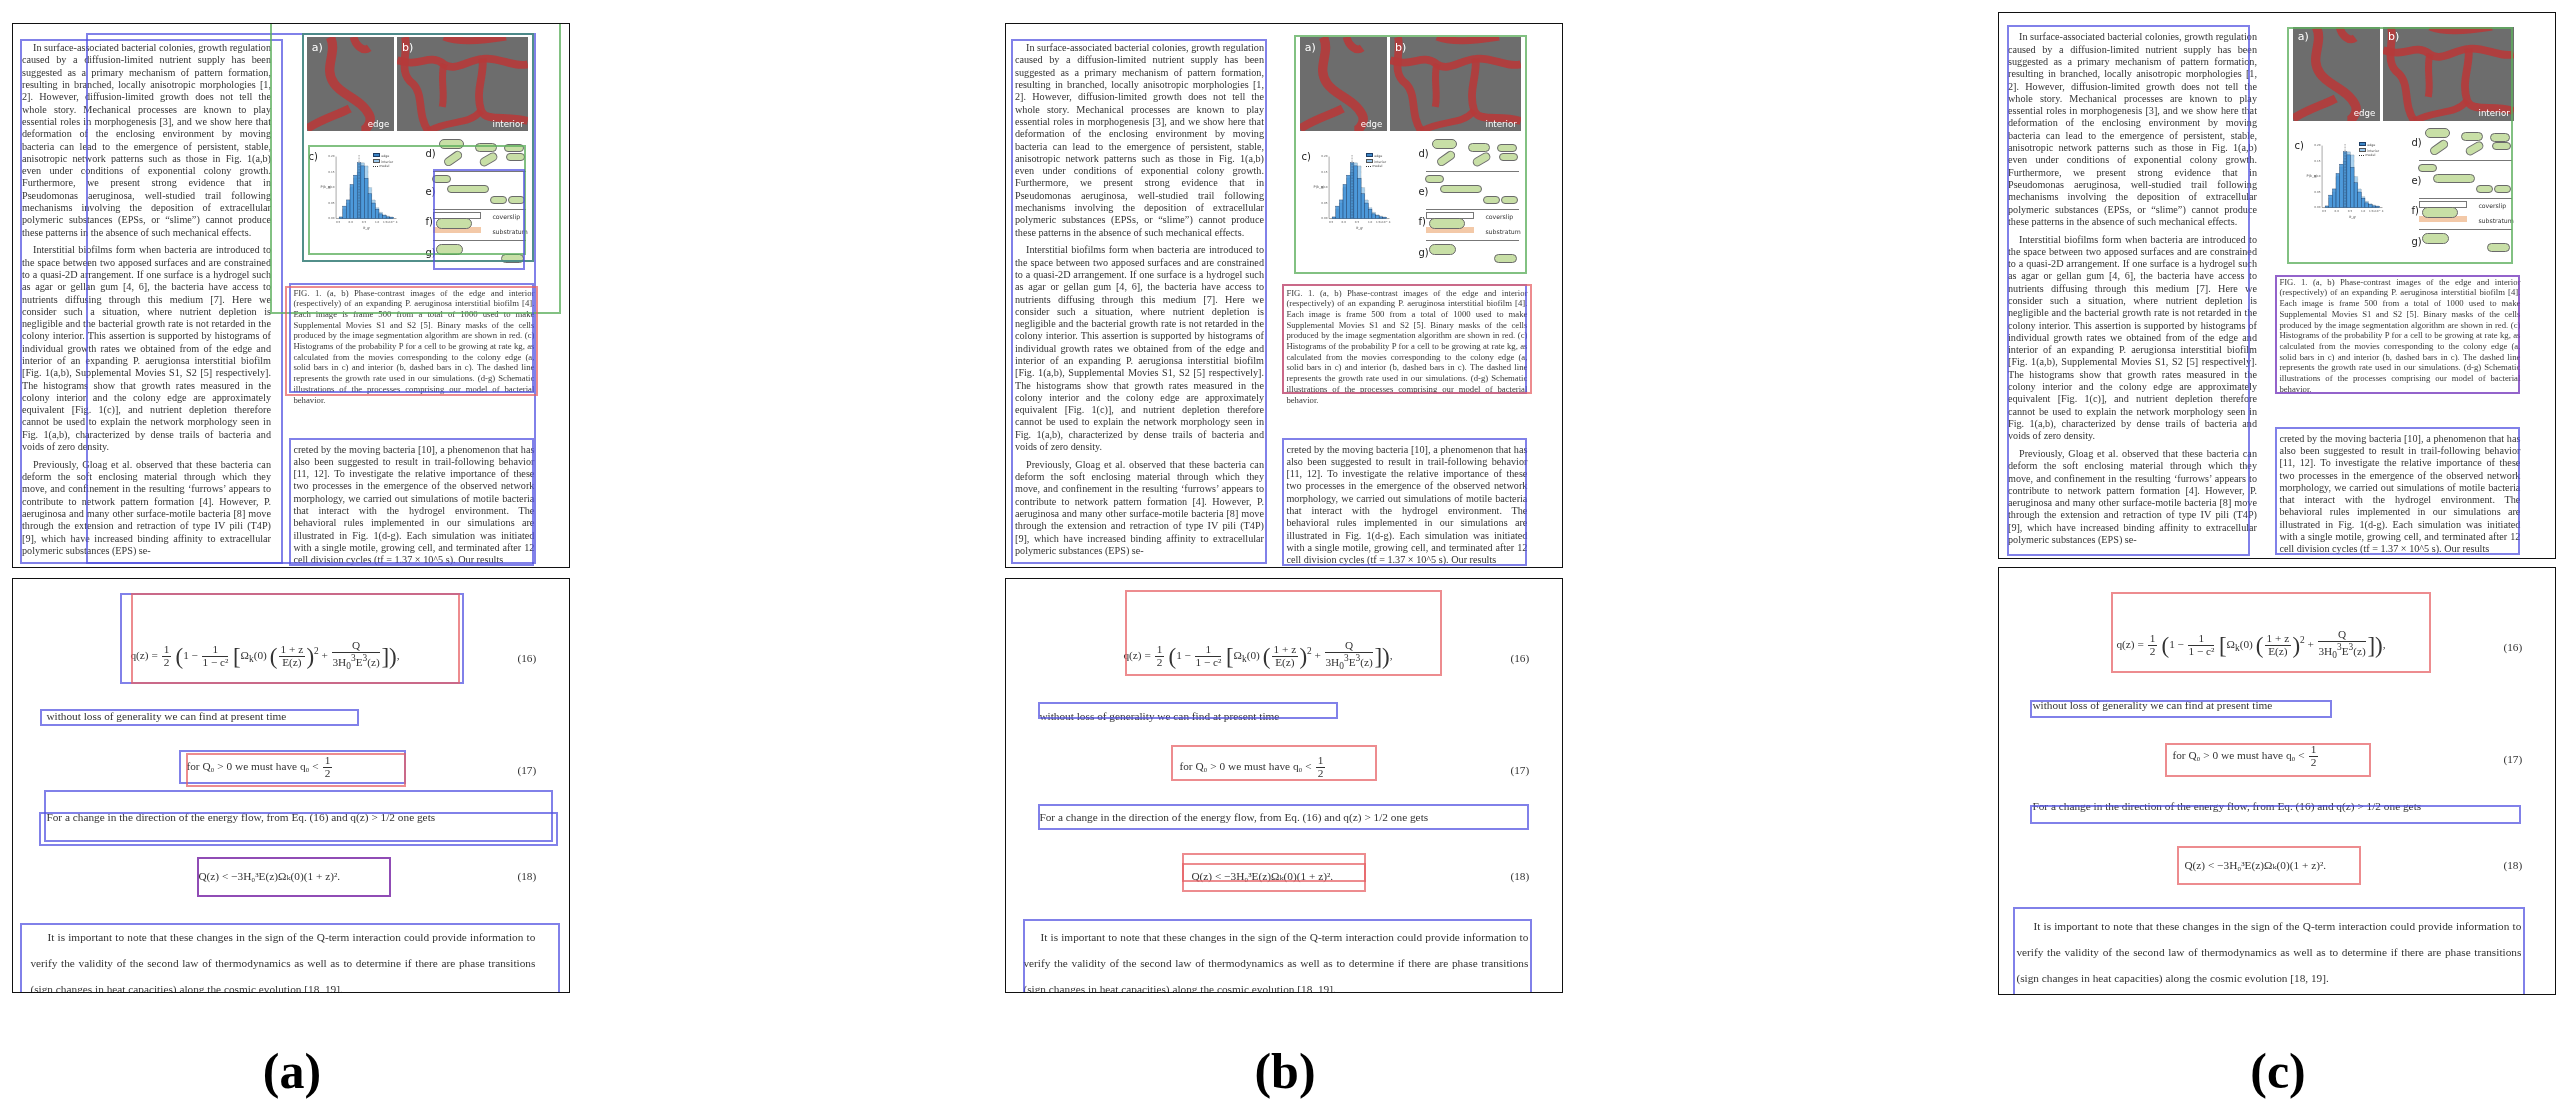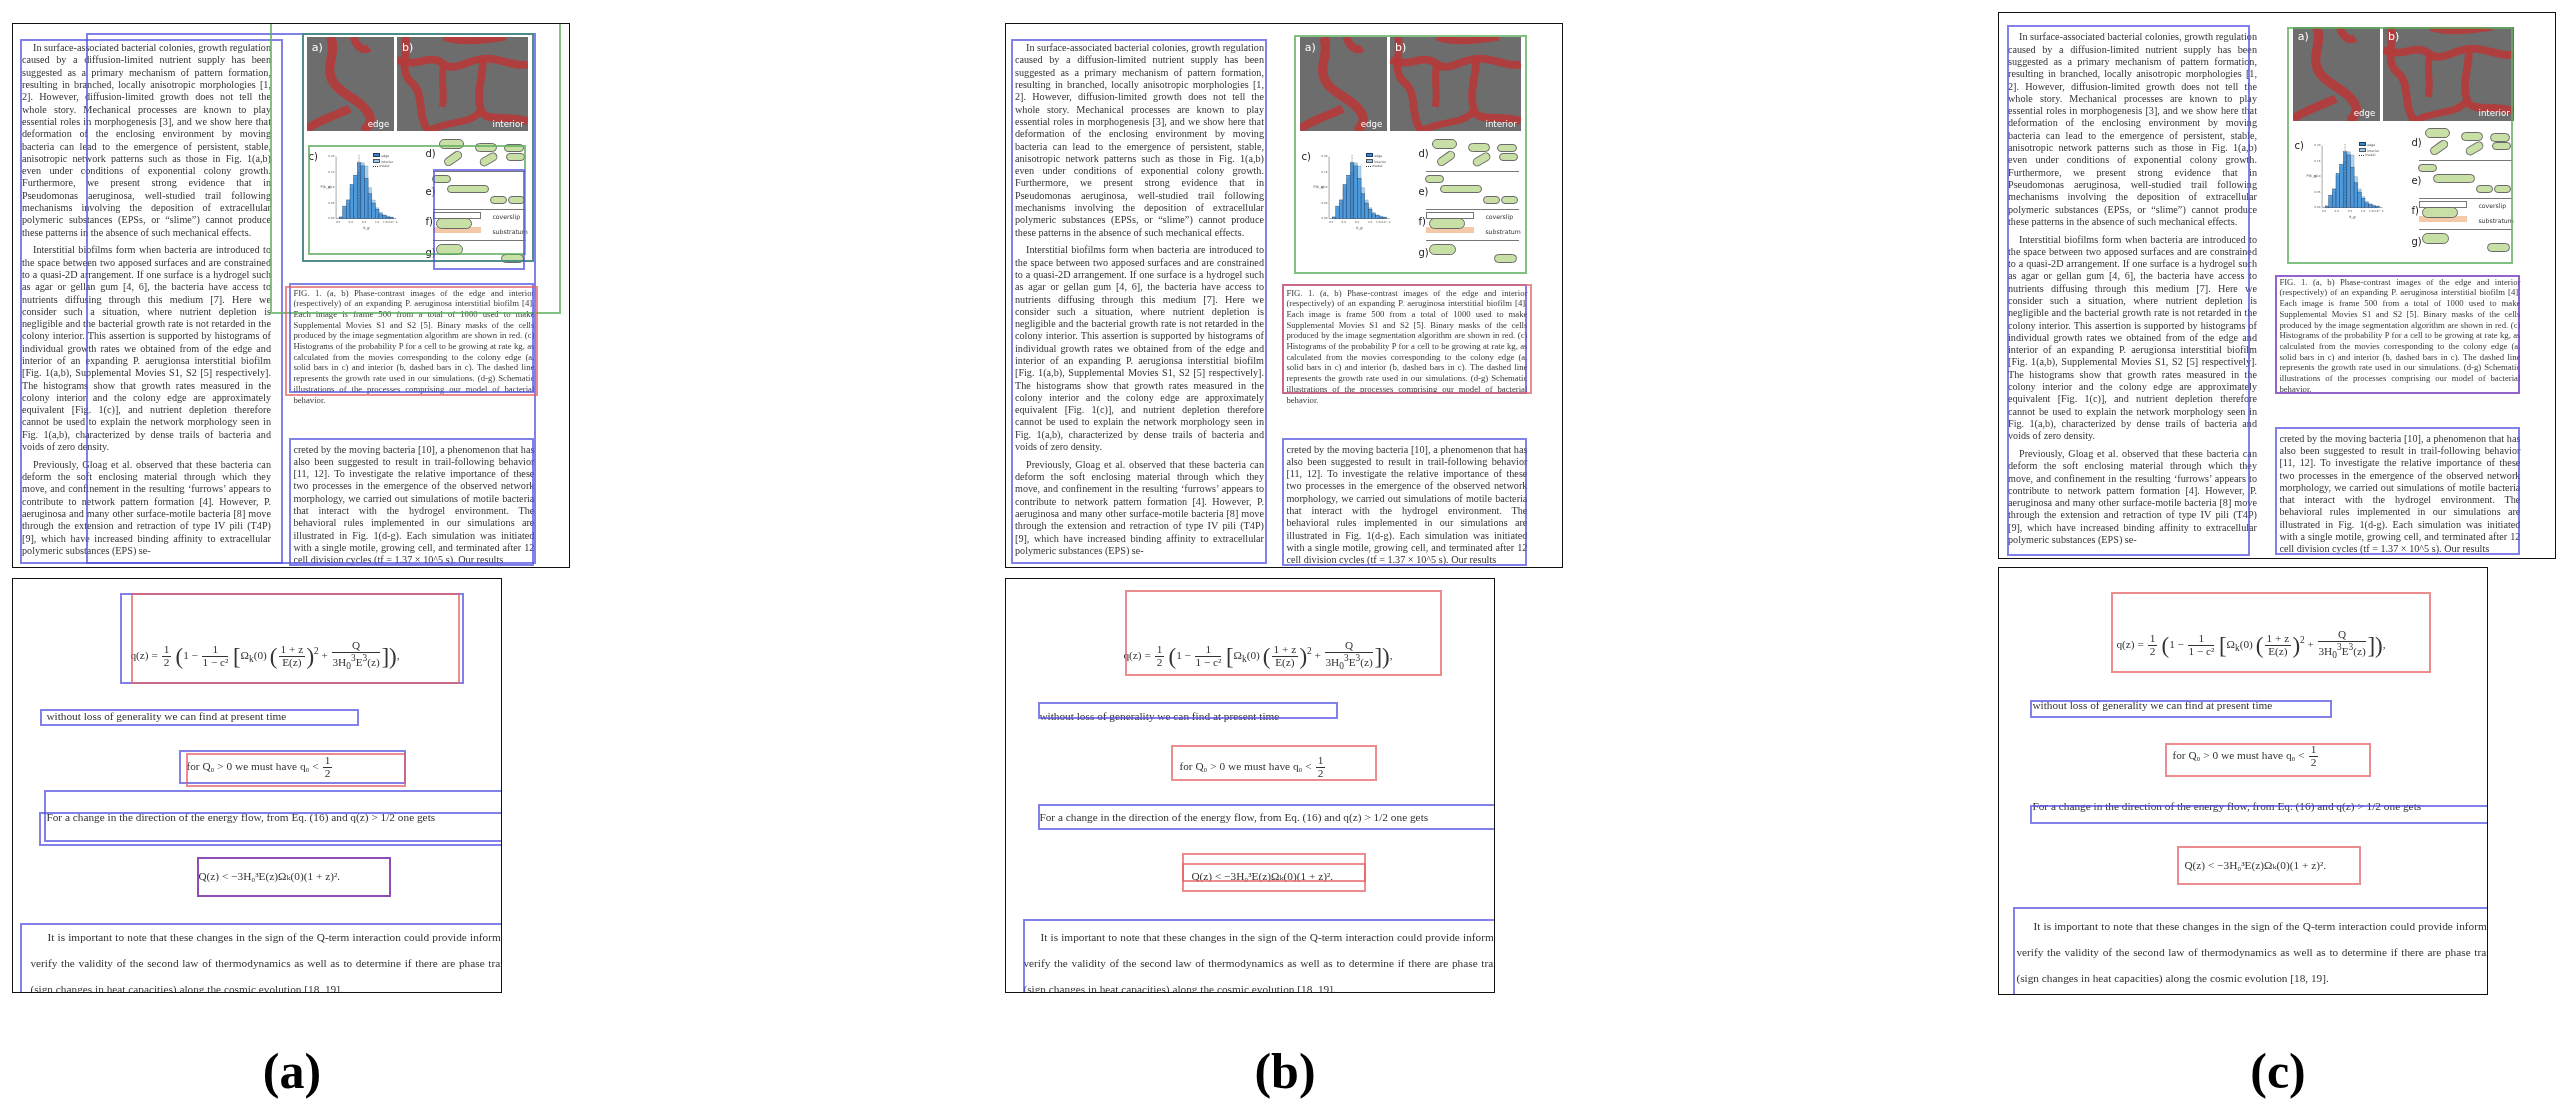--- a/index.html
+++ b/index.html
@@ -1,20 +1,20 @@
 <!DOCTYPE html>
 <html style="font-size:12.4px"><head>
 <meta charset="utf-8">
 <style>
   html,body{margin:0;padding:0;background:#ffffff;}
   body{width:2576px;height:1114px;position:relative;overflow:hidden;font-family:"Liberation Serif","DejaVu Serif",serif;color:#2a2a2a;}
   .panel{position:absolute;top:0;width:591px;height:1114px;}
   .page{position:absolute;background:#fff;border:1.6px solid #111;box-sizing:border-box;overflow:hidden;}
   .page-top{width:558px;height:545px;}
-  .page-bot{width:490px;height:415px;padding-left:12px;}
+  .page-bot{width:558px;height:415px;padding-left:12px;}
   .col{position:absolute;font-size:10.2px;line-height:12.3px;text-align:justify;color:#333;}
   .col p{margin:0;text-indent:11px;}
   .col p + p{margin-top:5.4px;}
   .caption{position:absolute;font-size:8.7px;line-height:10.7px;text-align:justify;color:#3a3a3a;}
   .figure{position:absolute;background:#fff;}
   .micro{position:absolute;background:#6d6d6d;overflow:hidden;}
   .micro-label{position:absolute;font-family:"DejaVu Sans",sans-serif;color:#fff;font-size:11px;}
   .micro-tag{position:absolute;font-family:"DejaVu Sans",sans-serif;color:#fff;font-size:8.6px;right:4.7px;bottom:2.3px;}
   .sub-label{position:absolute;font-family:"DejaVu Sans",sans-serif;font-size:10px;color:#222;}
   .legend{position:absolute;font-family:"DejaVu Sans",sans-serif;font-size:3.3px;color:#444;line-height:4.4px;}

